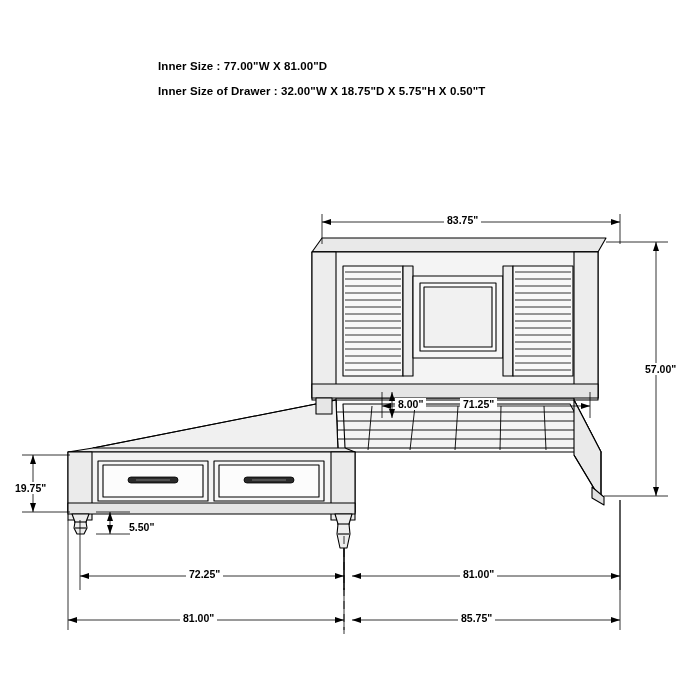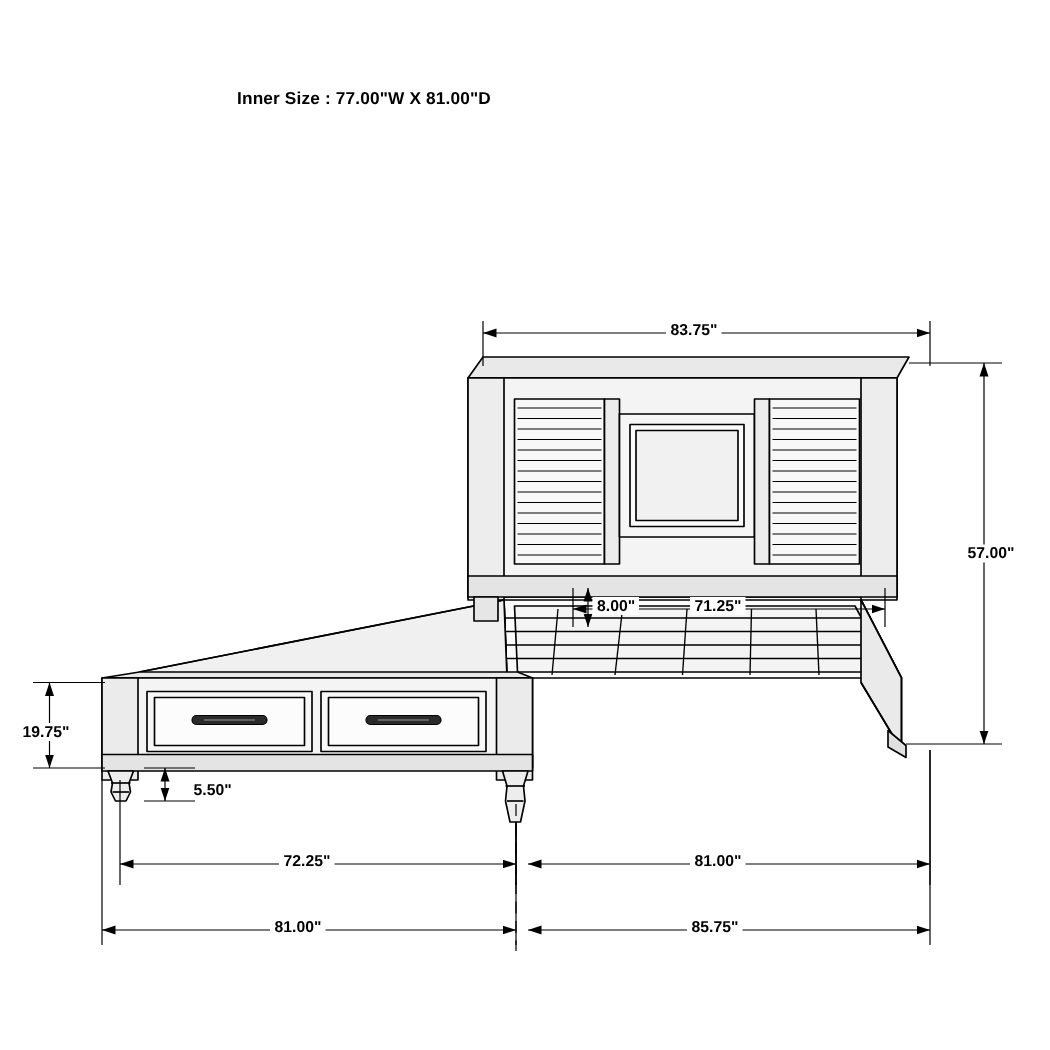--- a/index.html
+++ b/index.html
@@ -46,20 +46,21 @@
     width: 700px;
     height: 700px;
   }
 </style>
 </head>
 <body>
 
 <div id="stage">
 
   <div class="spec-line" id="spec1">Inner Size : 77.00"W X 81.00"D</div>
+  <div class="spec-line" id="spec2">Inner Size of Drawer : 32.00"W X 18.75"D X 5.75"H X 0.50"T</div>
 
   <svg id="art" viewBox="0 0 700 700">
     <defs>
       <marker id="arrL" markerWidth="10" markerHeight="8" refX="9" refY="4" orient="auto" markerUnits="userSpaceOnUse">
         <path d="M9,4 L0,1 L0,7 Z" fill="#000"></path>
       </marker>
       <marker id="arrR" markerWidth="10" markerHeight="8" refX="1" refY="4" orient="auto" markerUnits="userSpaceOnUse">
         <path d="M1,4 L10,1 L10,7 Z" fill="#000"></path>
       </marker>
     </defs>

